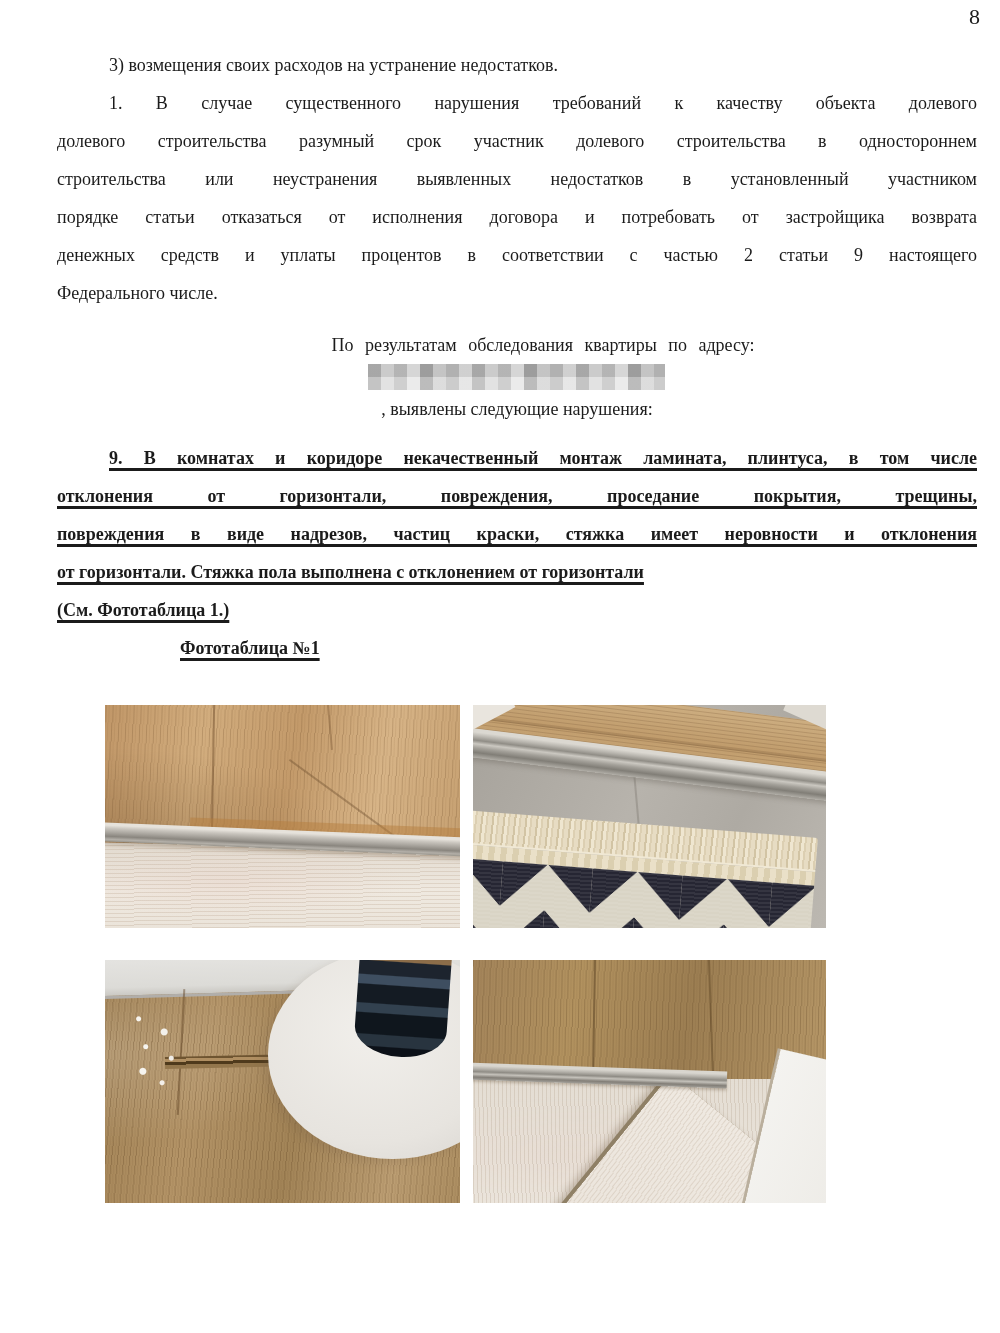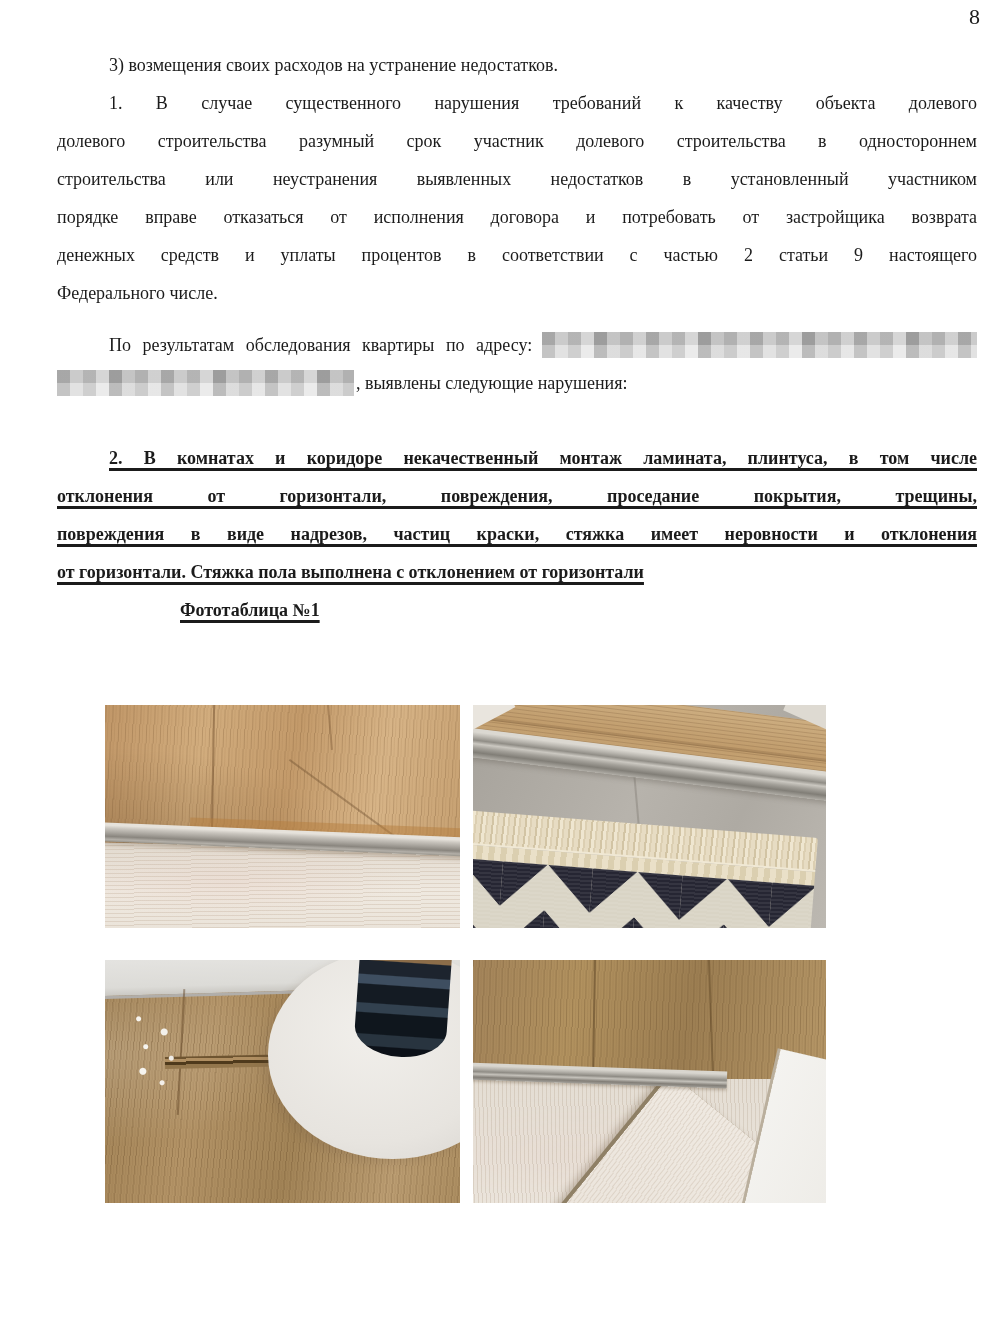--- a/index.html
+++ b/index.html
@@ -7,21 +7,21 @@
         font-family:"Liberation Serif", serif;color:#1b1b1b;overflow:hidden;}
   .page-number{position:absolute;top:4px;right:20px;font-size:22px;line-height:26px;}
   .text-area{position:absolute;left:57px;top:46px;width:920px;}
   .line{height:38px;line-height:38px;font-size:18px;white-space:nowrap;}
   .jl{text-align:justify;text-align-last:justify;white-space:normal;}
   .ind{padding-left:52px;}
   .bu{font-weight:bold;text-decoration:underline;text-decoration-thickness:2.5px;text-underline-offset:4px;}
   .caption{padding-left:123px;}
   .survey1{margin-top:14px;}
   .defect{margin-top:37px;}
-  .flexline{display:flex;align-items:center;}
+  .flexline{display:flex;align-items:center;flex-direction:column;}
   .sv1{word-spacing:7px;white-space:nowrap;}
   .redact{
     background-color:#cccccc;
     background-image:
       repeating-linear-gradient(0deg, rgba(255,255,255,.22) 0 13px, rgba(0,0,0,.07) 13px 26px),
       repeating-linear-gradient(90deg, #b4b4b4 0 13px, #dadada 13px 26px, #c2c2c2 26px 39px, #e6e6e6 39px 52px, #a9a9a9 52px 65px, #d3d3d3 65px 78px, #bebebe 78px 91px, #e0e0e0 91px 104px);
   }
   .r1{flex:1;height:26px;margin-left:10px;}
   .r2{width:297px;height:26px;margin-right:2px;flex:none;}
 
@@ -135,37 +135,38 @@
 <div class="page">
 
   <div class="page-number">8</div>
 
   <div class="text-area">
     <div class="line ind">3) возмещения своих расходов на устранение недостатков.</div>
 
     <div class="line ind jl">1. В случае существенного нарушения требований к качеству объекта долевого</div>
     <div class="line jl">долевого строительства разумный срок участник долевого строительства в одностороннем</div>
     <div class="line jl">строительства или неустранения выявленных недостатков в установленный участником</div>
-    <div class="line jl">порядке вправе отказаться от исполнения договора и потребовать от застройщика возврата</div>
+    <div class="line jl">порядке статьи отказаться от исполнения договора и потребовать от застройщика возврата</div>
     <div class="line jl">денежных средств и уплаты процентов в соответствии с частью 2 статьи 9 настоящего</div>
     <div class="line">Федерального числе.</div>
 
     <div class="line ind flexline survey1">
       <span class="sv1">По результатам обследования квартиры по адресу:</span>
       <span class="redact r1" title="Ламинат и металлический порожек, стык со светлым полом"></span>
     </div>
     <div class="line flexline">
       <span class="redact r2"></span>
       <span>, выявлены следующие нарушения:</span>
     </div>
 
-    <div class="line ind jl bu defect">2. В комнатах и коридоре некачественный монтаж ламината, плинтуса, в том числе</div>
+    <div class="line ind jl bu defect">9. В комнатах и коридоре некачественный монтаж ламината, плинтуса, в том числе</div>
     <div class="line jl bu">отклонения от горизонтали, повреждения, проседание покрытия, трещины,</div>
     <div class="line jl bu">повреждения в виде надрезов, частиц краски, стяжка имеет неровности и отклонения</div>
     <div class="line bu">от горизонтали. Стяжка пола выполнена с отклонением от горизонтали</div>
+    <div class="line bu">(См. Фототаблица 1.)</div>
 
     <div class="line bu caption">Фототаблица №1</div>
   </div>
 
   <div class="photo-grid">
 
     <div class="photo" title="Ламинат и металлический порожек, стык со светлым полом">
       <div class="p1-wood"></div>
       <div class="p1-seam1"></div>
       <div class="p1-seam2"></div>

